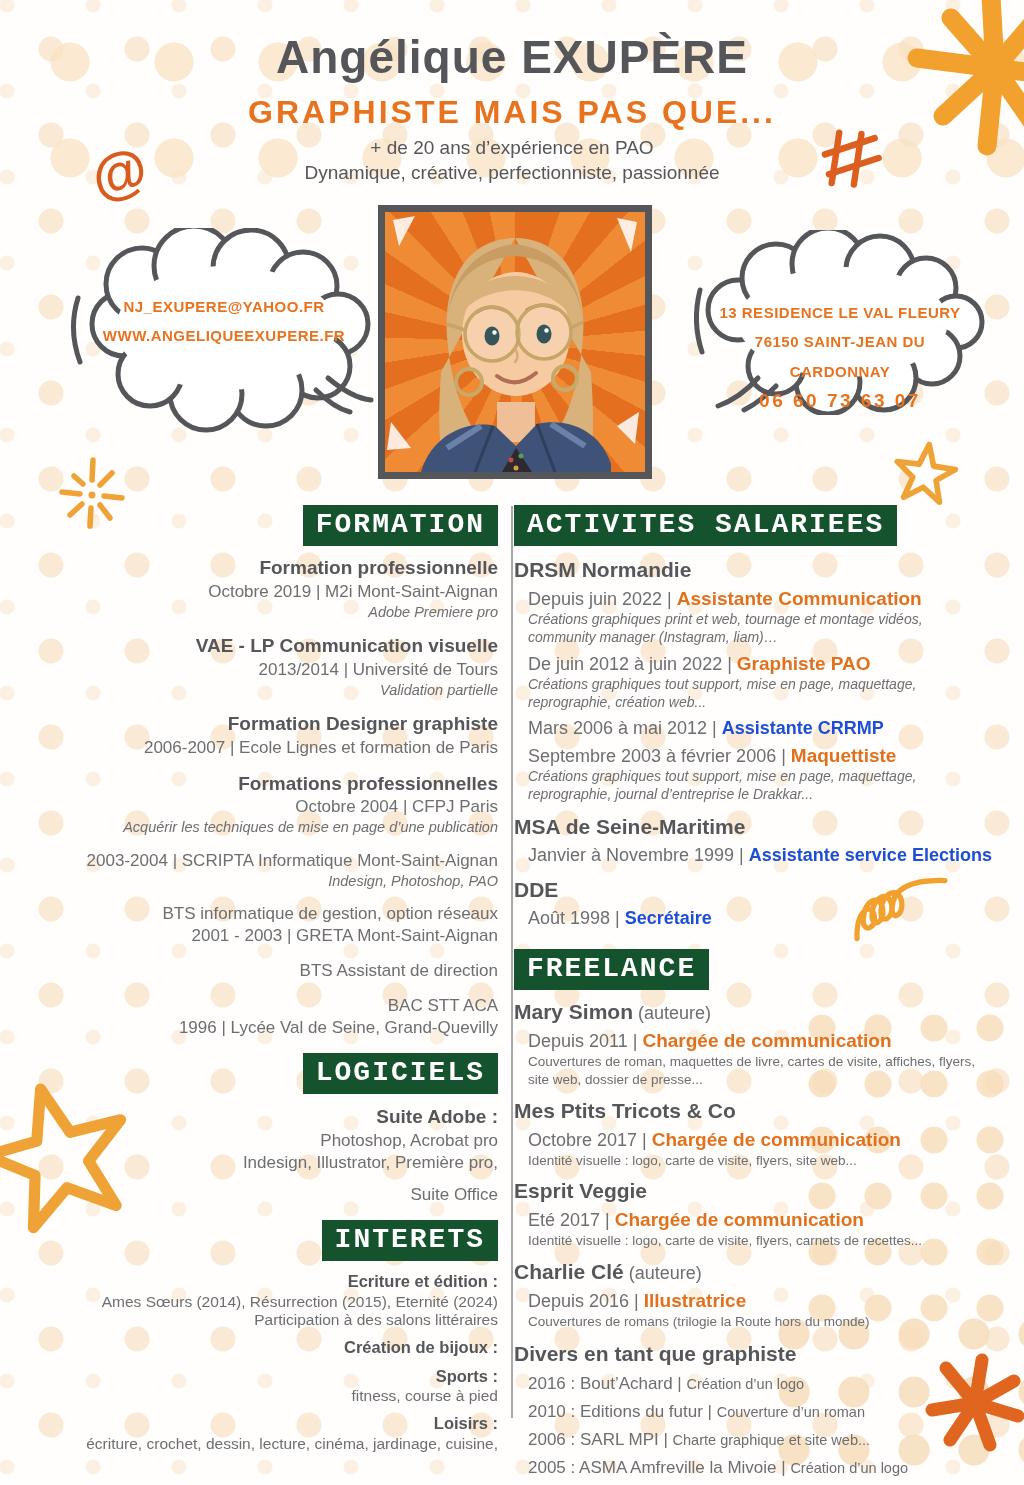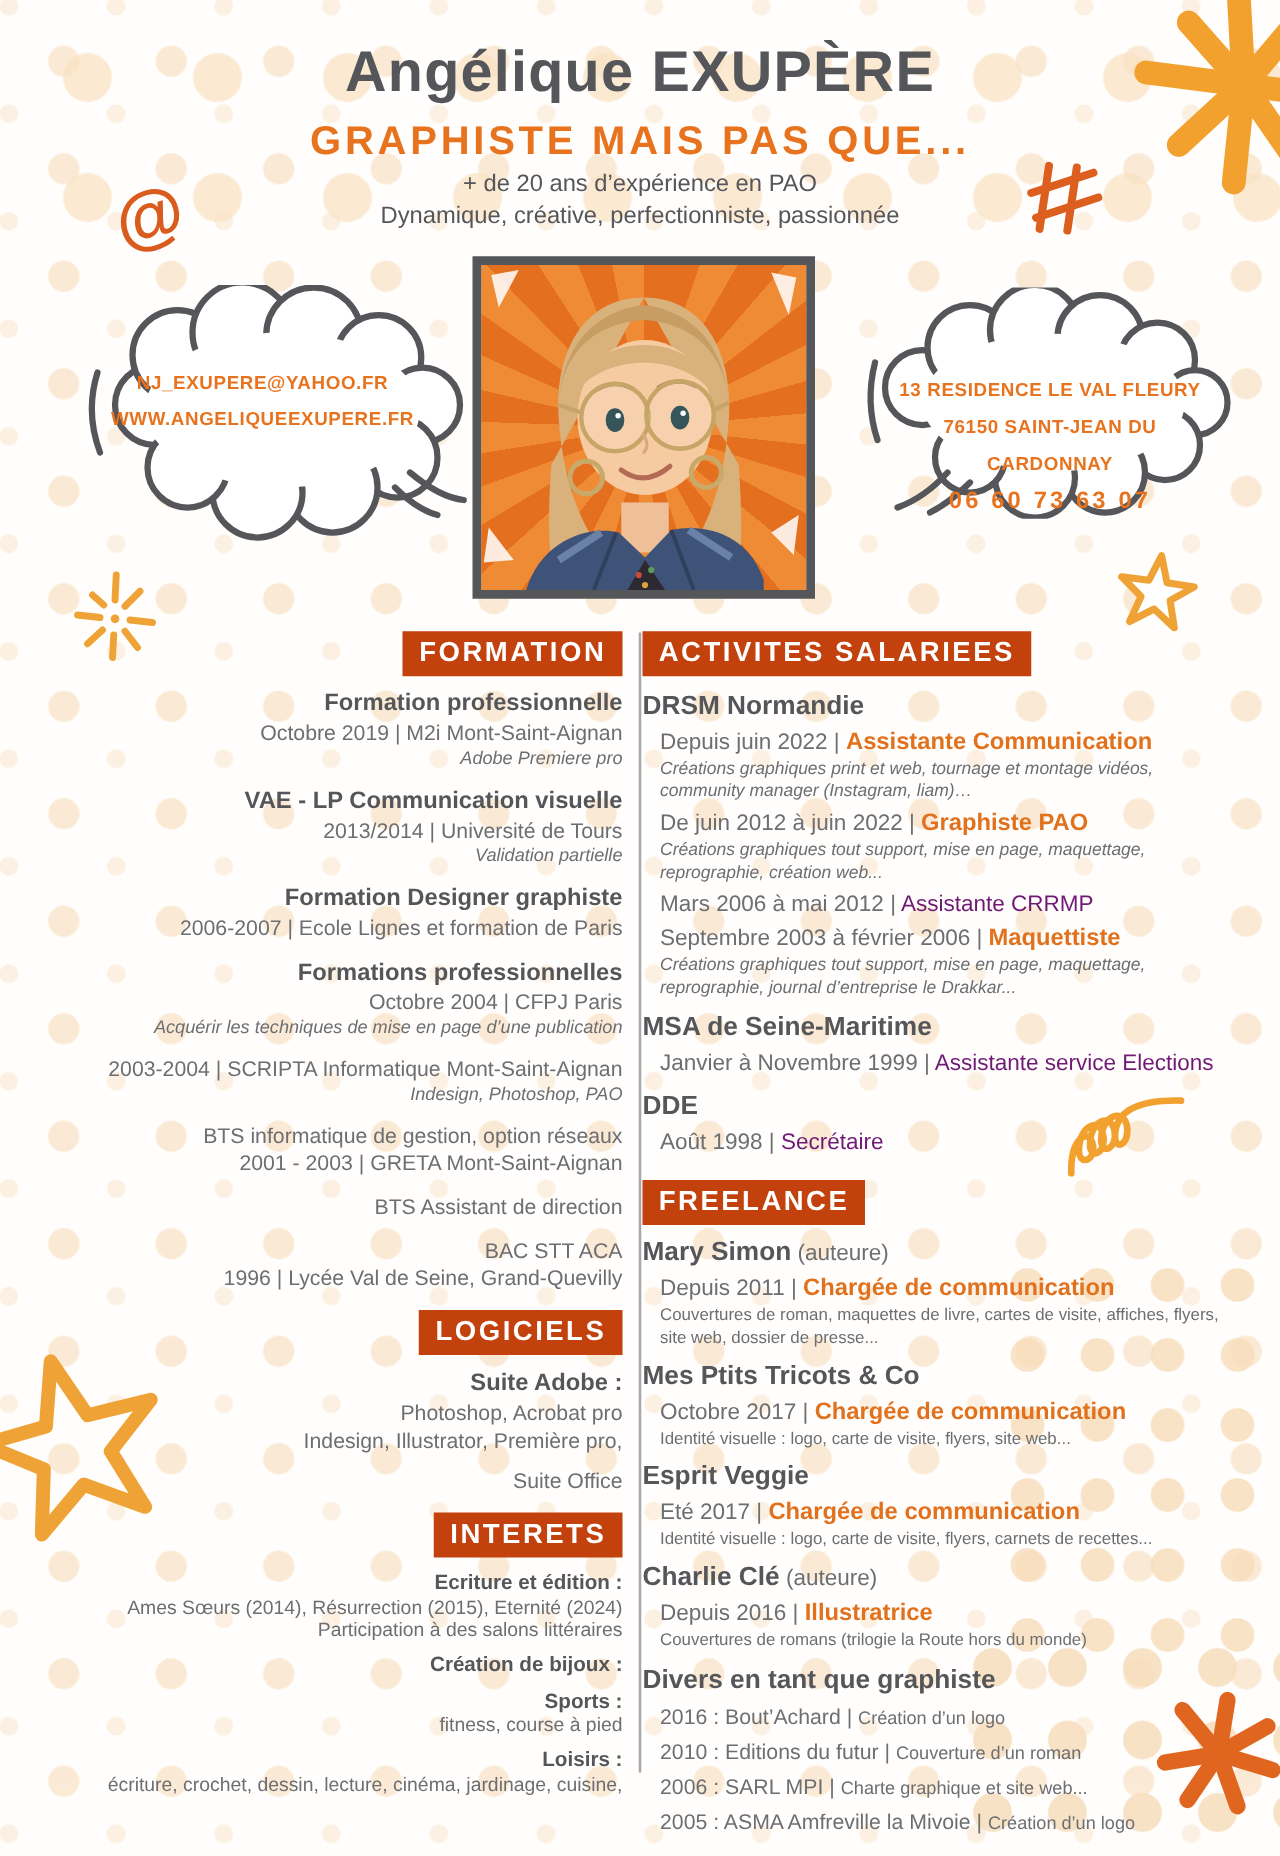--- a/index.html
+++ b/index.html
@@ -43,40 +43,40 @@
   .photo svg { display:block; }
   
   .bubble-svg { position:absolute; }
   .bubble-text { position:absolute; text-align:center; color:#E8731E; font-weight:bold; }
   .bubble-text .bline { font-size:15px; letter-spacing:.5px; line-height:1.95; }
   .bubble-text .bphone { font-size:19px; letter-spacing:2.5px; margin-top:4px; }
   
   .divider { position:absolute; left:511px; top:506px; width:2px; height:912px; background:#A5A7AA; }
   .col-left  { position:absolute; left:60px;  top:505px; width:438px; text-align:right; }
   .col-right { position:absolute; left:514px; top:505px; width:478px; text-align:left; }
-  .sec-h { display:inline-block; background:#c2410c; color:#fff; font-weight:bold;
-    font-size:22px; letter-spacing:2px; padding:4px 13px 6px; }
+  .sec-h { display:inline-block; background:#14532d; color:#fff; font-weight:bold;
+    font-size:28px; letter-spacing:2px; padding:4px 13px 6px;font-family:Liberation Mono, monospace; }
   .sec-h-row { margin-bottom:10px; }
   .col-left .sec-h-row { margin-top:14px; }
   .col-left .sec-h-row:first-child { margin-top:0; }
   
   .f-entry { margin-bottom:13px; }
   .f-head { font-size:19px; font-weight:bold; color:#55565A; line-height:1.3; }
   .f-line { font-size:17px; color:#6D6E71; line-height:1.3; }
   .f-note { font-size:14.5px; font-style:italic; color:#6D6E71; line-height:1.25; }
   .lg-group { margin-bottom:10px; }
   .lg-label { font-size:19px; font-weight:bold; color:#55565A; line-height:1.35; }
   .in-group { margin-bottom:7px; }
   .in-label { font-size:16.5px; font-weight:bold; color:#55565A; line-height:1.3; }
   .in-line { font-size:15.5px; color:#6D6E71; line-height:1.22; }
   
   .company { font-size:21px; font-weight:bold; color:#55565A; margin:12px 0 1px; }
   .job { margin:6px 0 1px; padding-left:14px; font-size:18px; color:#6D6E71; }
   .job .role { color:#E2711D; font-weight:bold; font-size:19px; }
-  .job .role-plain { color:#701a75; }
+  .job .role-plain { color:#1d4ed8;font-weight:bold; }
   .desc { padding-left:14px; margin:1px 0 4px; font-size:14px; font-style:italic;
     color:#6D6E71; line-height:1.28; }
   .desc-f { padding-left:14px; margin:1px 0 4px; font-size:13.5px; color:#6D6E71; line-height:1.3; }
   .client-line { margin:10px 0 0; }
   .client-name { font-size:21px; font-weight:bold; color:#55565A; }
   .client-suffix { font-size:18px; color:#6D6E71; }
   .divers-item { padding-left:14px; margin:8px 0; }
   .d-lead { font-size:17px; color:#6D6E71; }
   .d-detail { font-size:14.5px; color:#6D6E71; }
 </style>
@@ -173,21 +173,21 @@
         <circle cx="140" cy="166" r="36"></circle>
       <circle cx="84" cy="146" r="32"></circle>
     </g>
     <ellipse cx="160" cy="100" rx="110" ry="62" fill="#ffffff"></ellipse>
     <g fill="none" stroke="#55565A" stroke-width="5" stroke-linecap="round">
       <path d="M262,150 Q286,170 305,172"></path>
         <path d="M250,162 Q268,180 284,184"></path>
       <path d="M12,70 Q2,102 14,134"></path>
     </g>
   </svg>
-  <div class="bubble-text" style="left:80px; top:292px; width:260px;">
+  <div class="bubble-text" style="left:94px; top:292px; width:260px;">
     <div class="bline">NJ_EXUPERE@YAHOO.FR</div>
     <div class="bline">WWW.ANGELIQUEEXUPERE.FR</div>
   </div>
 
   <svg class="bubble-svg" style="left:688px; top:230px;" width="300" height="185" viewBox="0 0 300 185">
     <g fill="#ffffff" stroke="#55565A" stroke-width="5">
       <circle cx="50" cy="80" r="30"></circle>
         <circle cx="88" cy="48" r="34"></circle>
         <circle cx="140" cy="34" r="36"></circle>
       <circle cx="192" cy="40" r="34"></circle>

